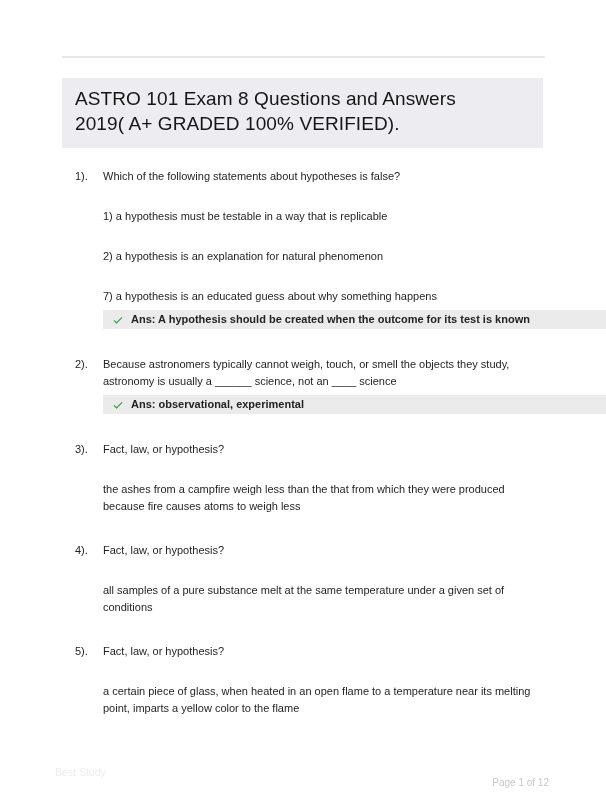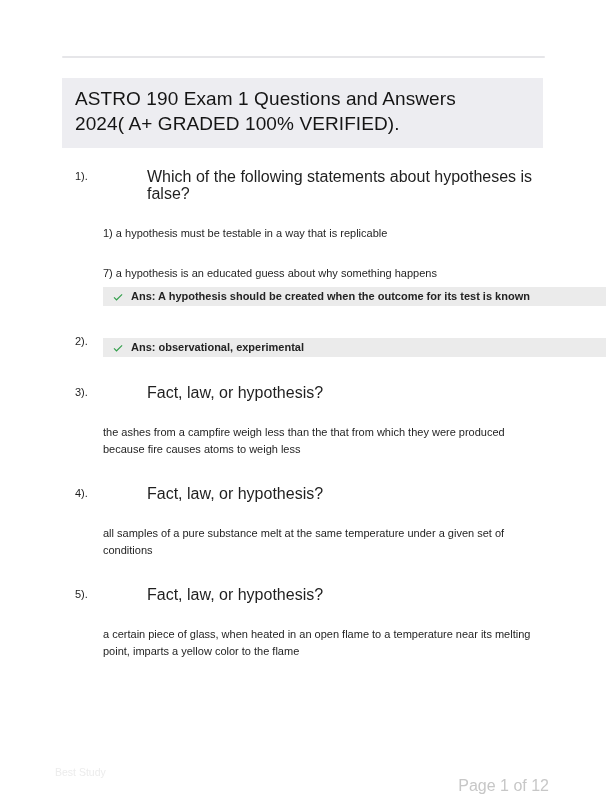--- a/index.html
+++ b/index.html
@@ -35,21 +35,21 @@
   .question { display: flex; margin-bottom: 27px; }
   .q-num {
     width: 41px;
     padding-left: 13px;
     flex-shrink: 0;
     font-size: 11px;
     line-height: 16px;
     color: #1f1f1f;
   }
   .q-content { width: 448px; }
-  .q-text { font-size: 16px; line-height: 17px; color: #1f1f1f; margin-left: 44px; }
+  .q-text { font-size: 11px; line-height: 17px; color: #1f1f1f; }
   .q-option, .q-body { font-size: 11px; line-height: 17px; margin-top: 23px; color: #1f1f1f; }
   .answer-box {
     margin-top: 5px;
     width: 520px;
     background: var(--answer-bg, #ebebeb);
     padding: 3px 9px;
     display: flex;
     align-items: center;
     gap: 7px;
     font-size: 11px;
@@ -66,57 +66,59 @@
   .check-icon svg { width: 12px; height: 12px; display: block; }
   .footer-brand {
     position: absolute;
     top: 766px; left: 55px;
     font-size: 10.5px;
     color: var(--brand-text, #ececec);
   }
   .footer-page {
     position: absolute;
     top: 777px; right: 57px;
-    font-size: 16px;
+    font-size: 10px;
     color: var(--footer-text, #c7c7c7);
     text-align: center;
   }
 </style>
 </head>
 <body>
 
 <div class="top-rule"></div>
 
 <div class="page-inner">
 
   <div class="title-box">
-    <div>ASTRO 190 Exam 1 Questions and Answers</div>
-    <div>2024( A+ GRADED 100% VERIFIED).</div>
+    <div>ASTRO 101 Exam 8 Questions and Answers</div>
+    <div>2019( A+ GRADED 100% VERIFIED).</div>
   </div>
 
   <div class="questions">
       <div class="question">
         <div class="q-num">1).</div>
         <div class="q-content">
           <div class="q-text">Which of the following statements about hypotheses is false?</div>
           <div class="q-option">1) a hypothesis must be testable in a way that is replicable</div>
+          <div class="q-option">2) a hypothesis is an explanation for natural phenomenon</div>
           <div class="q-option">7) a hypothesis is an educated guess about why something happens</div>
           <div class="answer-box">
             <span class="check-icon">
               <svg viewBox="0 0 24 24" aria-hidden="true">
                 <path fill="currentColor" d="M9 16.2 4.8 12l-1.6 1.6L9 19.4 21 7.4 19.4 5.8z"></path>
               </svg>
             </span>
             <span class="answer-text">Ans: A hypothesis should be created when the outcome for its test is known</span>
           </div>
         </div>
       </div>
       <div class="question">
         <div class="q-num">2).</div>
         <div class="q-content">
+          <div class="q-text">Because astronomers typically cannot weigh, touch, or smell the objects they study, astronomy is usually a ______ science, not an ____ science</div>
           <div class="answer-box">
             <span class="check-icon">
               <svg viewBox="0 0 24 24" aria-hidden="true">
                 <path fill="currentColor" d="M9 16.2 4.8 12l-1.6 1.6L9 19.4 21 7.4 19.4 5.8z"></path>
               </svg>
             </span>
             <span class="answer-text">Ans: observational, experimental</span>
           </div>
         </div>
       </div>

